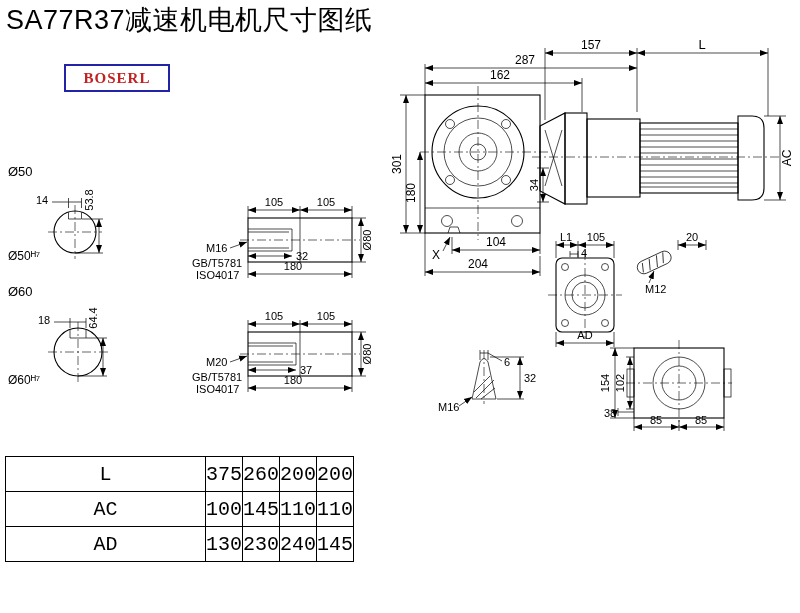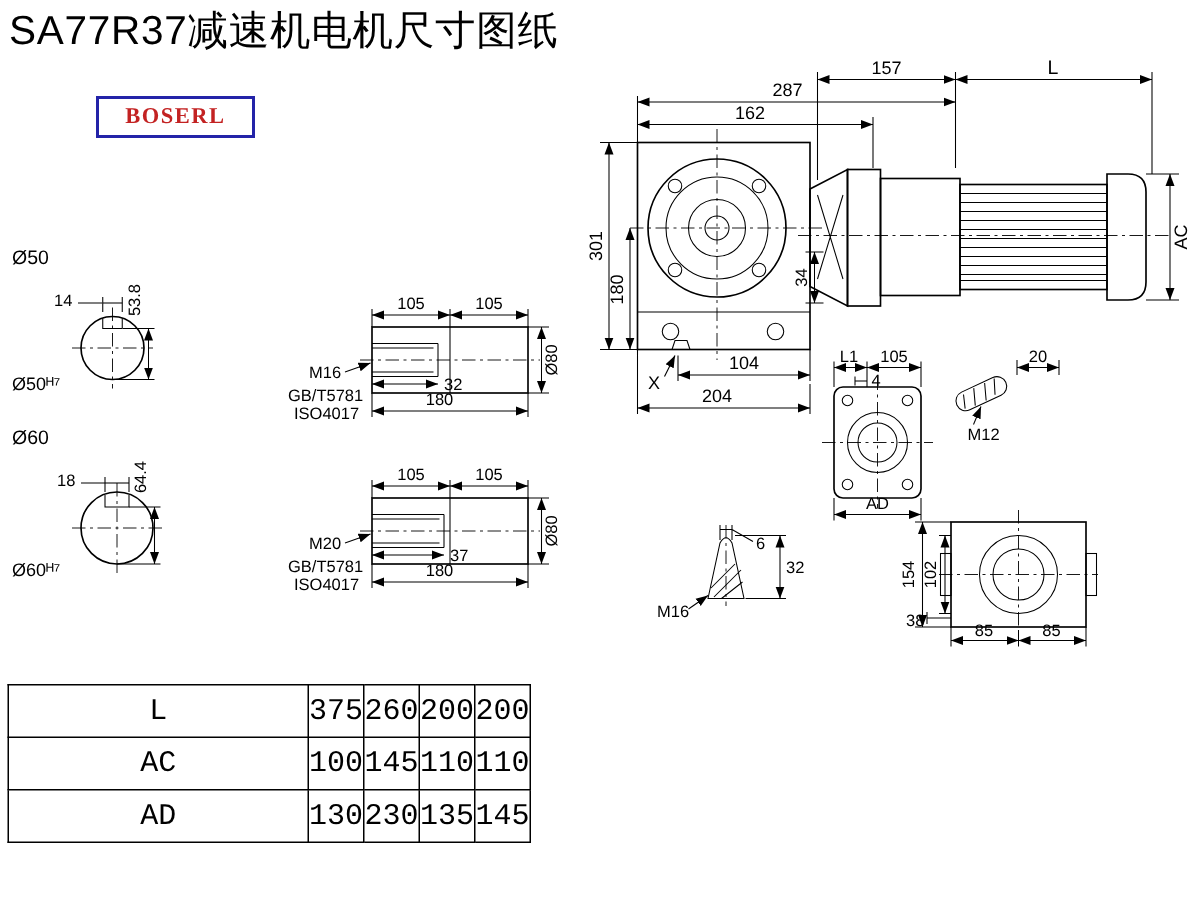--- a/index.html
+++ b/index.html
@@ -247,17 +247,17 @@
     <td class="col0">AC</td>
     <td>100</td>
     <td>145</td>
     <td>110</td>
     <td>110</td>
   </tr>
   <tr class="row">
     <td class="col0">AD</td>
     <td>130</td>
     <td>230</td>
-    <td>135</td>
+    <td>240</td>
     <td>145</td>
   </tr>
 </tbody>
   </table>
 
 </body></html>

